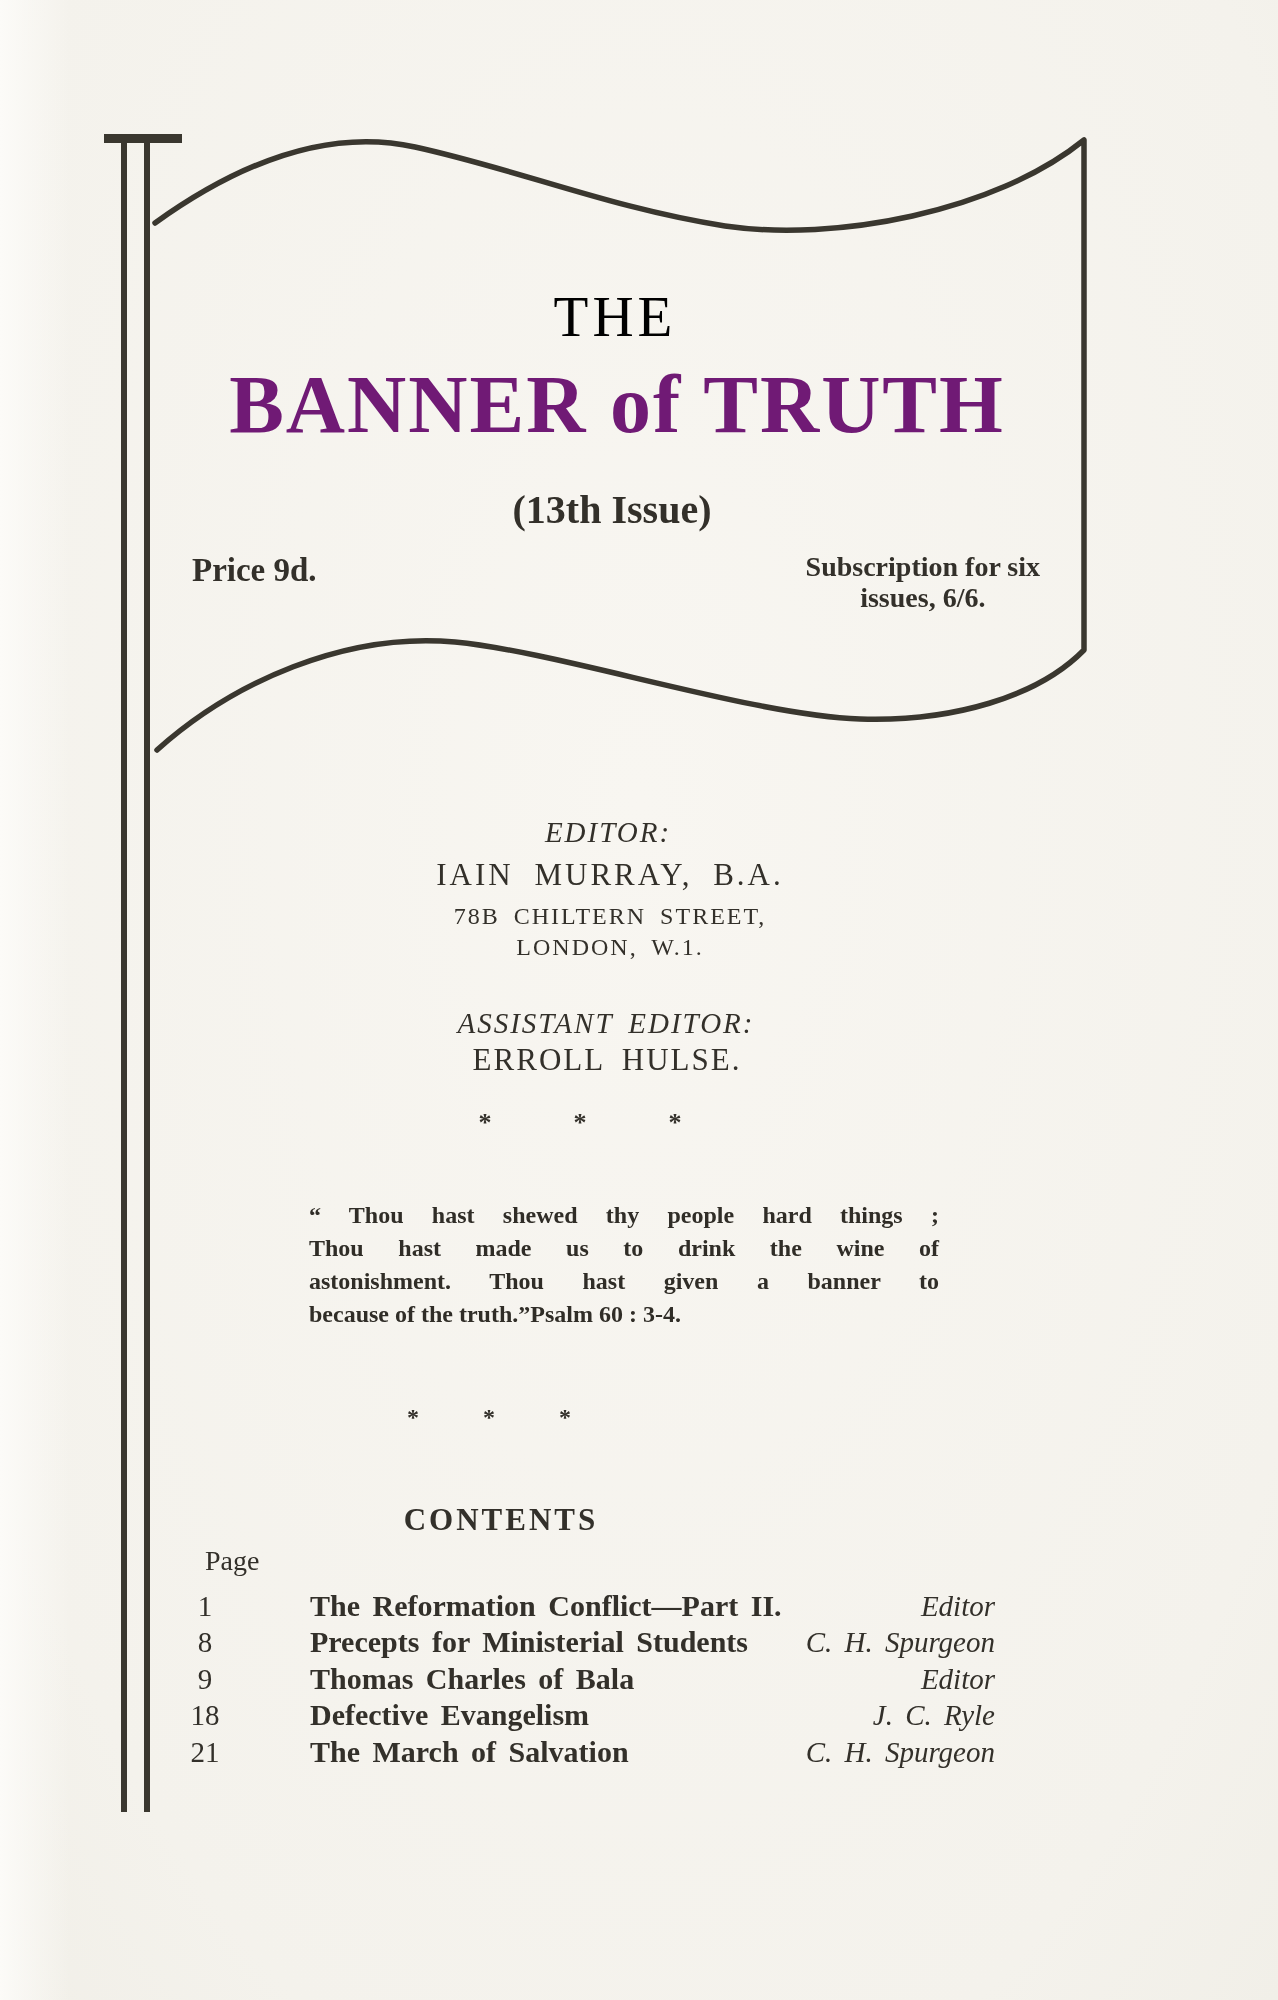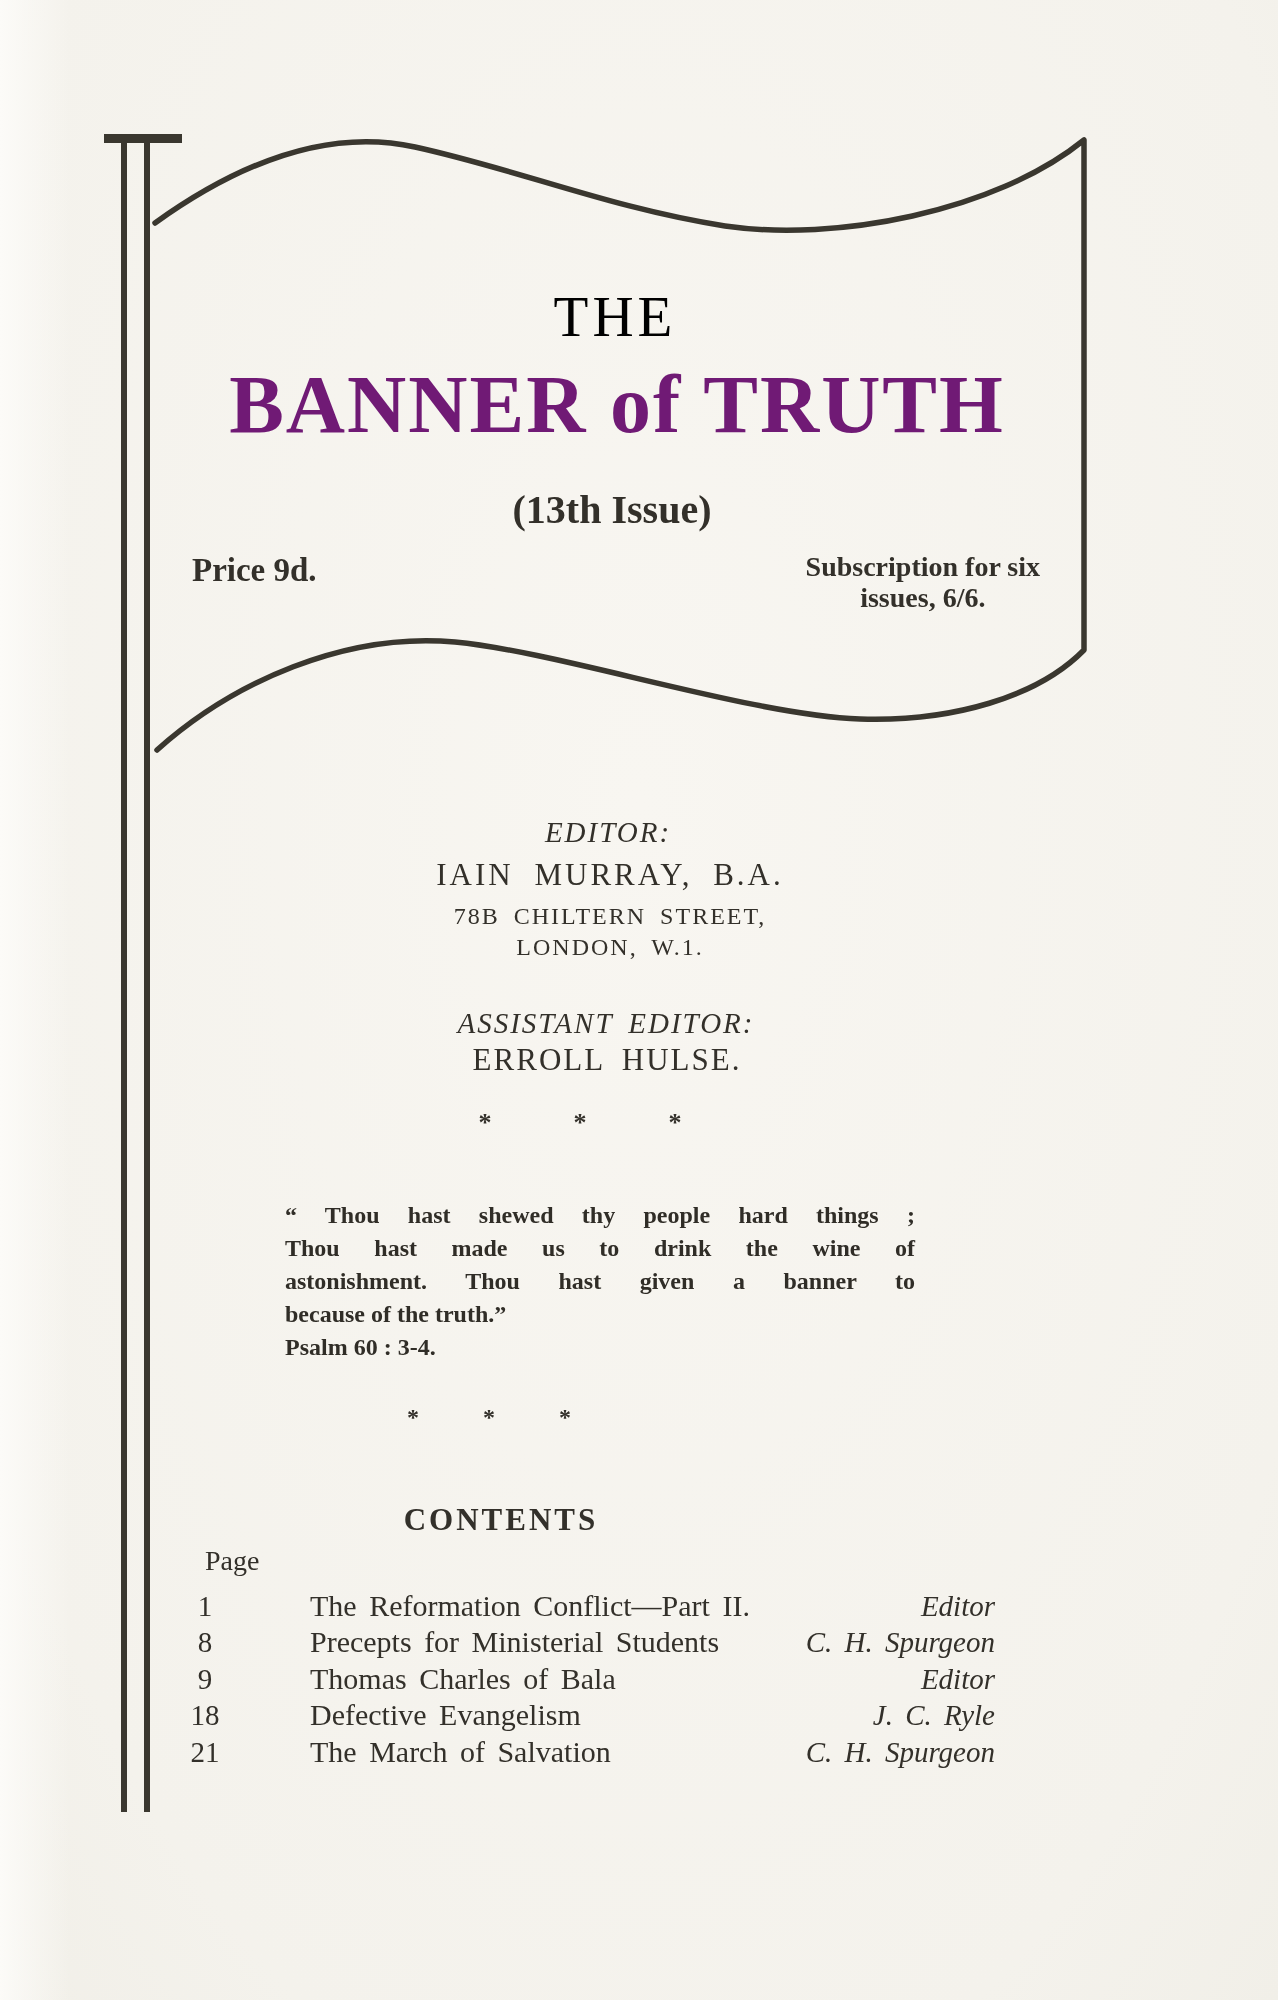--- a/index.html
+++ b/index.html
@@ -33,31 +33,31 @@
 
   
   .stars{display:flex;}
   .stars .star{display:inline-block;text-align:center;font-weight:bold;}
   .stars-row1{top:1108px;left:580px;font-size:26px;}
   .stars-row1 .star{width:95px;}
   .stars-row2{top:1404px;left:489px;font-size:24px;}
   .stars-row2 .star{width:76px;}
 
   
-  .quote{top:1199px;left:285px;width:630px;font-size:24px;font-weight:bold;color:#302d27;}
+  .quote{top:1199px;left:309px;width:630px;font-size:24px;font-weight:bold;color:#302d27;}
   .quote-line{height:33px;line-height:33px;text-align:justify;text-align-last:justify;white-space:nowrap;}
-  .quote-last{display:flex;height:33px;line-height:33px;flex-direction:column;}
+  .quote-last{display:flex;height:33px;line-height:33px;}
 
   
   .toc-heading{top:1502px;left:494px;font-size:31px;font-weight:bold;letter-spacing:3px;white-space:nowrap;margin-left:7px;}
   .page-label{top:1545px;left:205px;font-size:28px;white-space:nowrap;}
   .toc{top:1588px;left:155px;width:840px;font-size:30px;}
   .toc-row{display:grid;grid-template-columns:100px 1fr auto;height:36.4px;line-height:36.4px;}
   .toc-page{text-align:center;font-size:29px;}
-  .toc-title{padding-left:55px;word-spacing:5px;white-space:nowrap;}
+  .toc-title{padding-left:55px;word-spacing:5px;white-space:nowrap;font-weight:bold;}
   .toc-author{font-style:italic;font-size:29px;word-spacing:5px;white-space:nowrap;text-align:right;}
 </style>
 </head>
 <body>
 
 <svg class="flag" viewBox="0 0 1278 2000" aria-hidden="true">
   <g stroke="#3a372f" fill="none">
 
     <rect x="104" y="134" width="78" height="9" fill="#3a372f" stroke="none"></rect>
 

